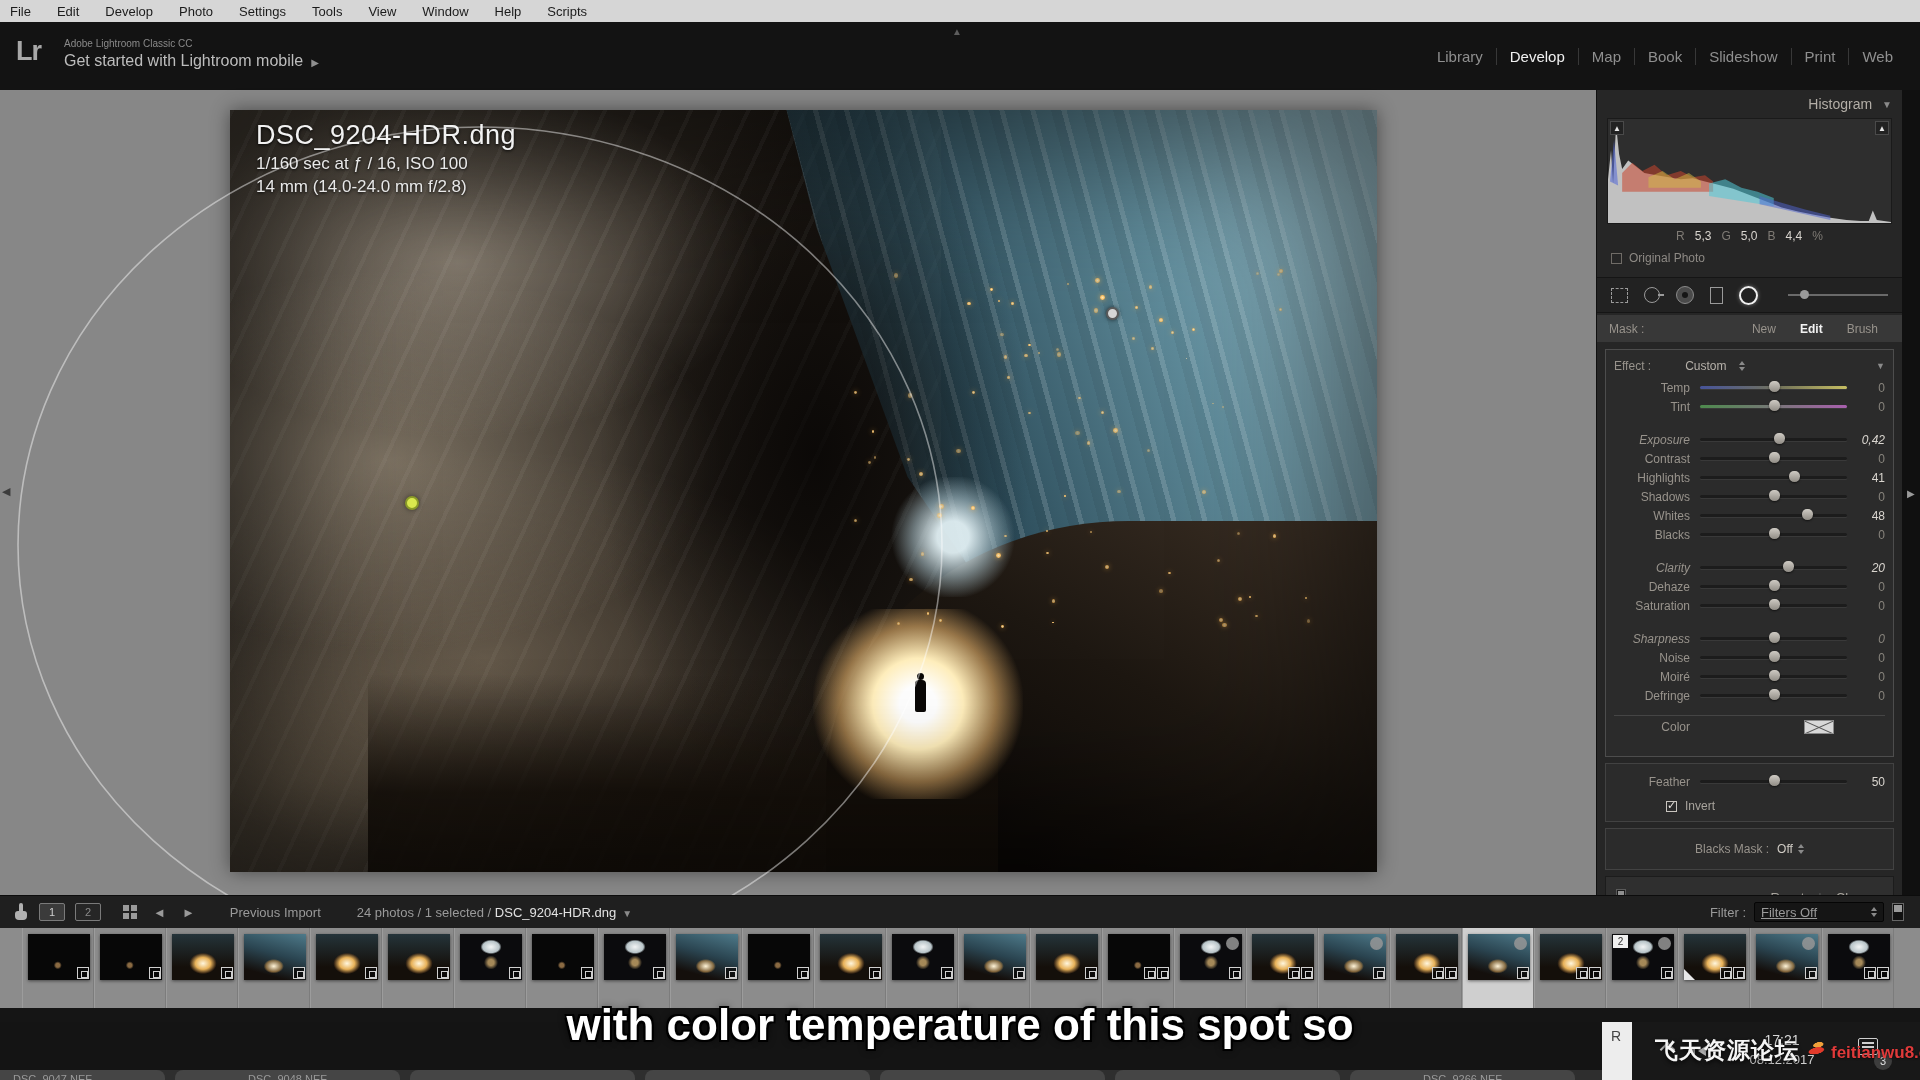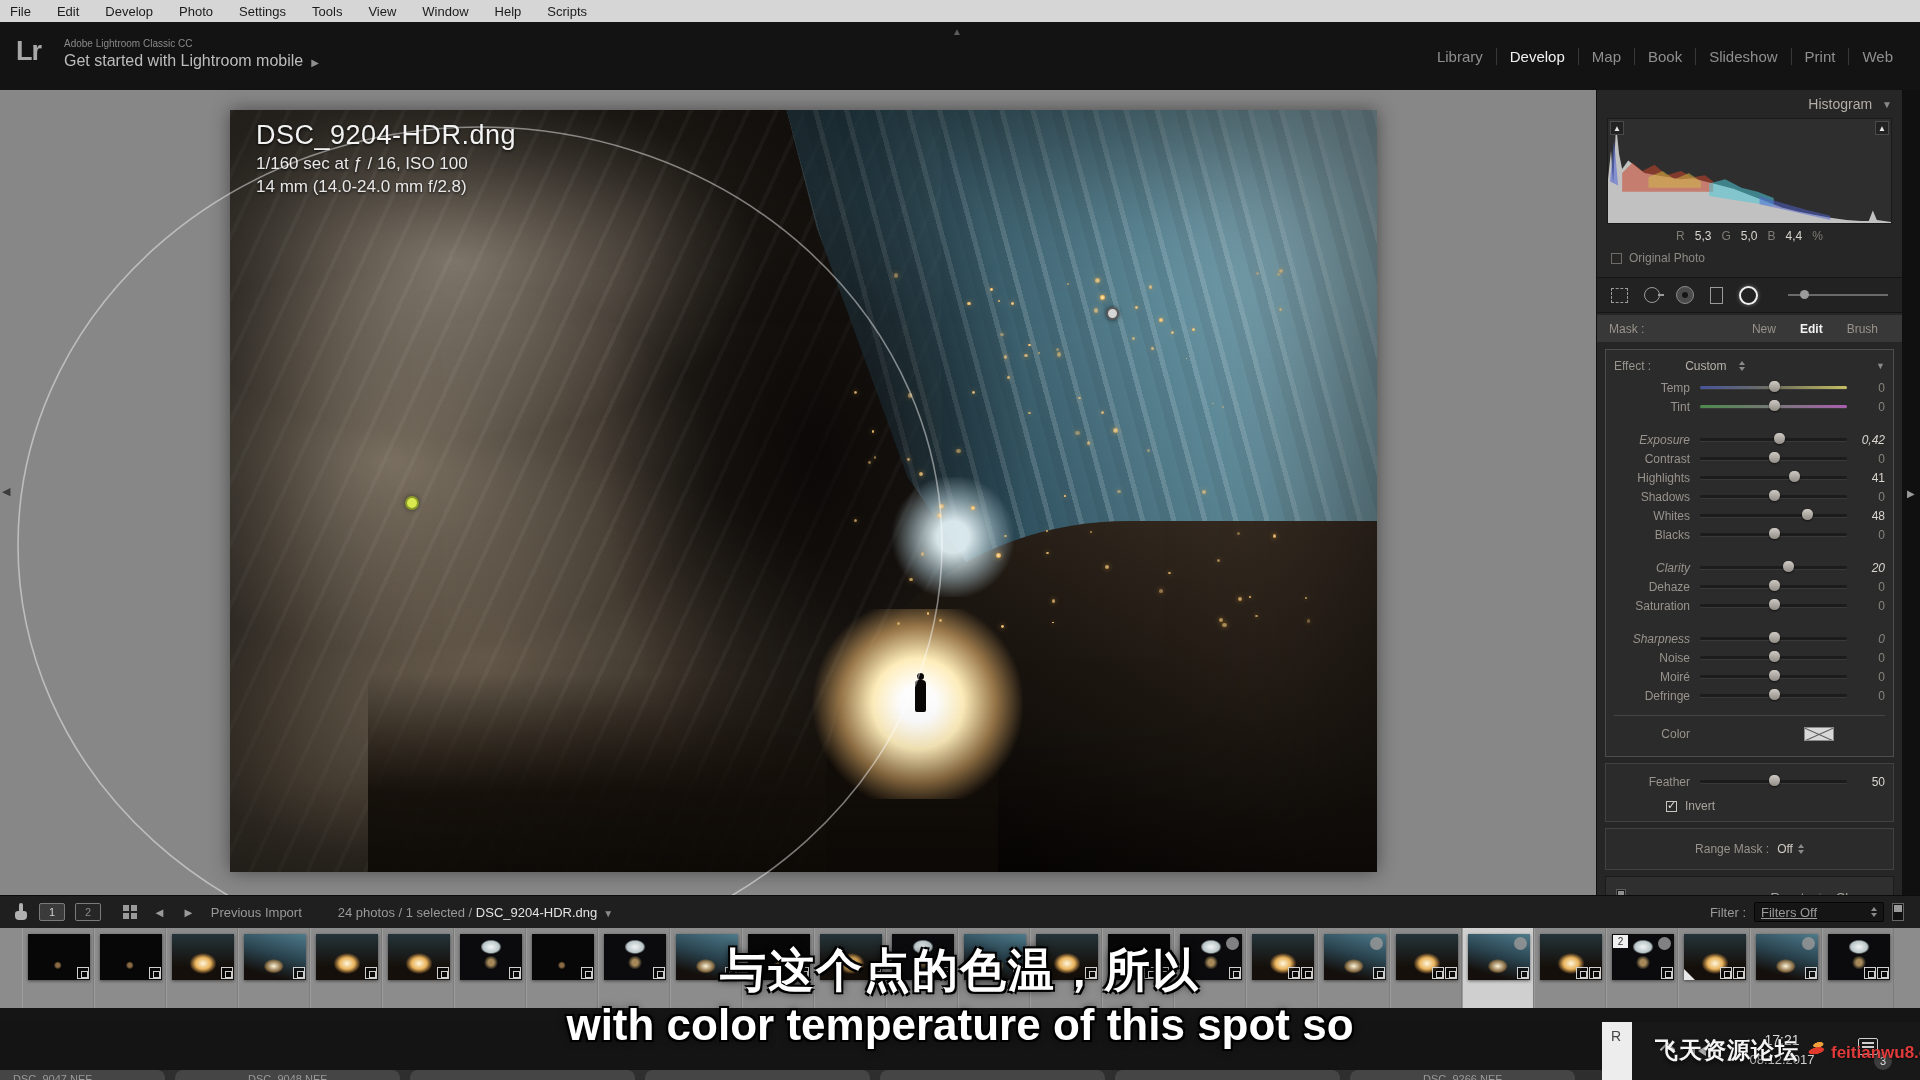--- a/index.html
+++ b/index.html
@@ -118,21 +118,21 @@
   .sl-label { width:86px; text-align:right; padding-right:10px; color:#98938c; white-space:nowrap; }
   .sl-track { flex:1; height:3px; background:#1c1c1c; border-radius:2px; position:relative;
     box-shadow:0 1px 0 rgba(255,255,255,.07); }
   .sl-track.t-temp { background:linear-gradient(90deg,#47549a,#74745a 55%,#c6be62); }
   .sl-track.t-tint { background:linear-gradient(90deg,#4d8a4d,#777777 50%,#a95fae); }
   .knob { position:absolute; top:-5px; width:11px; height:11px; margin-left:-5px; border-radius:45% 45% 50% 50%;
     background:linear-gradient(180deg,#cfcbc4,#908c85); box-shadow:0 1px 2px rgba(0,0,0,.6); }
   .sl-value { width:38px; text-align:right; color:#87837c; }
   .sl-value.hot { color:#d9d5cf; }
   .ediv { height:1px; background:#454545; margin:10px 0 0 0; }
-  .color-row { display:flex; align-items:center; height:28px; margin-top:4px; }
+  .color-row { display:flex; align-items:flex-start; height:28px; margin-top:4px; }
   .color-row .sl-label { width:86px; }
   .swatch { margin-left:104px; width:30px; height:14px; background:#d8d8d8; border:1px solid #8a8a8a; position:relative; overflow:hidden; }
   .swatch:before,.swatch:after { content:""; position:absolute; left:-3px; right:-3px; top:6px; height:1px; background:#555; }
   .swatch:before { transform:rotate(24deg); } .swatch:after { transform:rotate(-24deg); }
 
   .feather-box { margin:6px 8px 0 8px; background:#2b2b2b; border:1px solid #424242; padding:8px 8px 8px 8px; }
   .invert-row { display:flex; align-items:center; gap:8px; margin:8px 0 0 52px; color:#a8a49d; }
   .cbox.checked { background:#2b2b2b; border-color:#c9c5bf; position:relative; }
   .cbox.checked:after { content:"✓"; position:absolute; left:0px; top:-3px; color:#e8e5e0; font-size:11px; }
 
@@ -153,21 +153,21 @@
     display:flex; align-items:center; font-size:13px; color:#9a9a9a; border-top:1px solid #0c0c0c; }
   .hand-icon { margin-left:14px; width:15px; height:18px; position:relative; }
   .hand-icon:before { content:""; position:absolute; left:5px; top:0; width:4px; height:12px; background:#b0b0b0; border-radius:2px; }
   .hand-icon:after { content:""; position:absolute; left:1px; top:8px; width:12px; height:9px; background:#b0b0b0; border-radius:3px 3px 4px 4px; }
   .mon { width:26px; height:18px; border:1px solid #7a7a7a; border-radius:2px; text-align:center; line-height:16px;
     font-size:11px; margin-left:10px; color:#cfcfcf; background:#3b3b3b; }
   .mon.dim { background:#262626; color:#8a8a8a; }
   .grid-icon { display:grid; grid-template-columns:6px 6px; gap:2px; margin-left:22px; }
   .grid-icon i { width:6px; height:6px; background:#9a9a9a; display:block; }
   .fs-arrow { margin-left:16px; color:#9a9a9a; font-size:13px; }
-  .fs-prev { margin-left:16px; }
+  .fs-prev { margin-left:35px; }
   .fs-status { margin-left:36px; color:#9a9a9a; }
   .fs-file { color:#e2e2e2; }
   .fs-caret { color:#8a8a8a; margin-left:6px; font-size:10px; }
   .fs-right { margin-left:auto; display:flex; align-items:center; margin-right:16px; gap:8px; }
   .filter-dd { width:130px; height:20px; background:#151515; border:1px solid #050505; display:flex; align-items:center;
     padding:0 6px; color:#9a9a9a; border-radius:2px;text-decoration:underline; }
   .filter-dd .sp { flex:1; }
   .fs-toggle { width:12px; height:18px; background:#111; border:1px solid #666; position:relative; }
   .fs-toggle:after { content:""; position:absolute; left:1px; top:1px; width:8px; height:7px; background:#9a9a9a; }
 
@@ -555,21 +555,21 @@
             </span>
           <span class="sl-value hot">50</span>
         </div>
         <div class="invert-row">
           <span class="cbox checked"></span>
           <span>Invert</span>
         </div>
       </div>
 
       <div class="range-box">
-        <span>Range Mask :</span>
+        <span>Blacks Mask :</span>
         <span class="val">Off</span>
         <span class="updown">
             <i class="u"></i>
             <i class="d"></i>
           </span>
       </div>
 
       <div class="panel-footer">
         <span class="pf-toggle"></span>
         <span class="sp"></span>
@@ -917,16 +917,15 @@
     <span class="tb-speaker"></span>
     <div class="tb-clock">17:21</div>
     <div class="tb-date">08.12.2017</div>
     <span class="tb-notif"></span>
     <span class="tb-badge">3</span>
   </div>
   <div id="watermark">
     <span id="wm-cn">飞天资源论坛</span><span id="wm-logo"></span><span id="wm-url">feitianwu8.com</span>
   </div>
 
-  <div id="sub-zh" class="subtitle">与这个点的色温，所以</div>
   <div id="sub-en" class="subtitle">with color temperature of this spot so</div>
 
 </div>
 
 </body></html>

